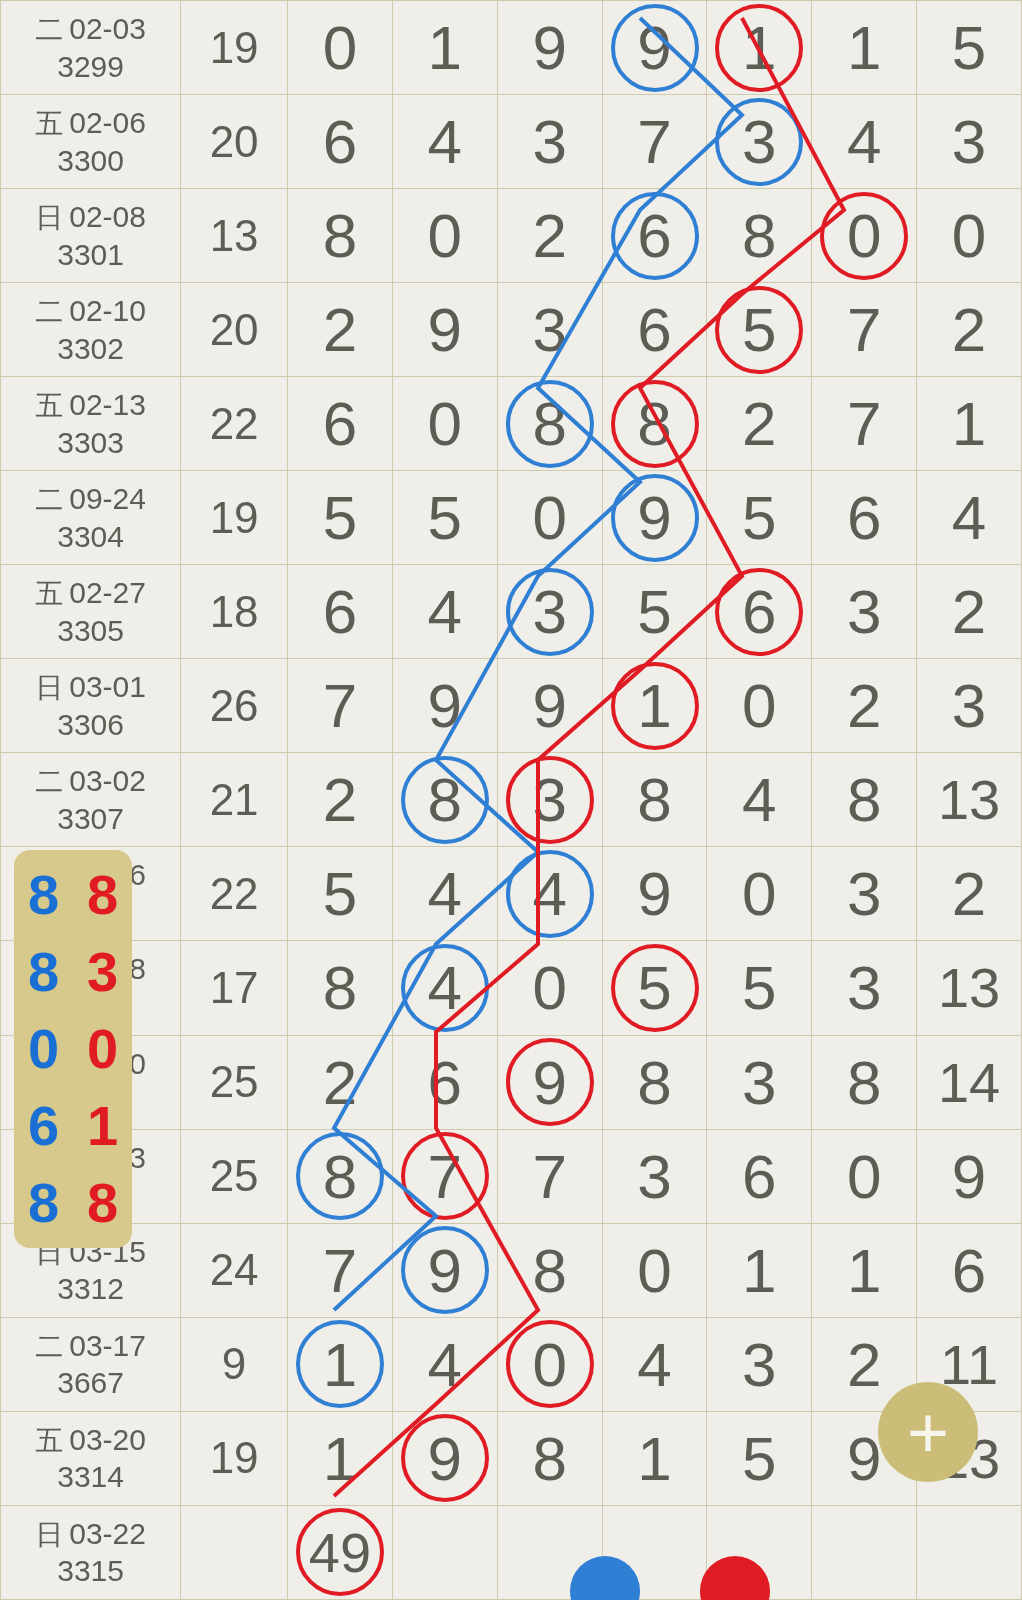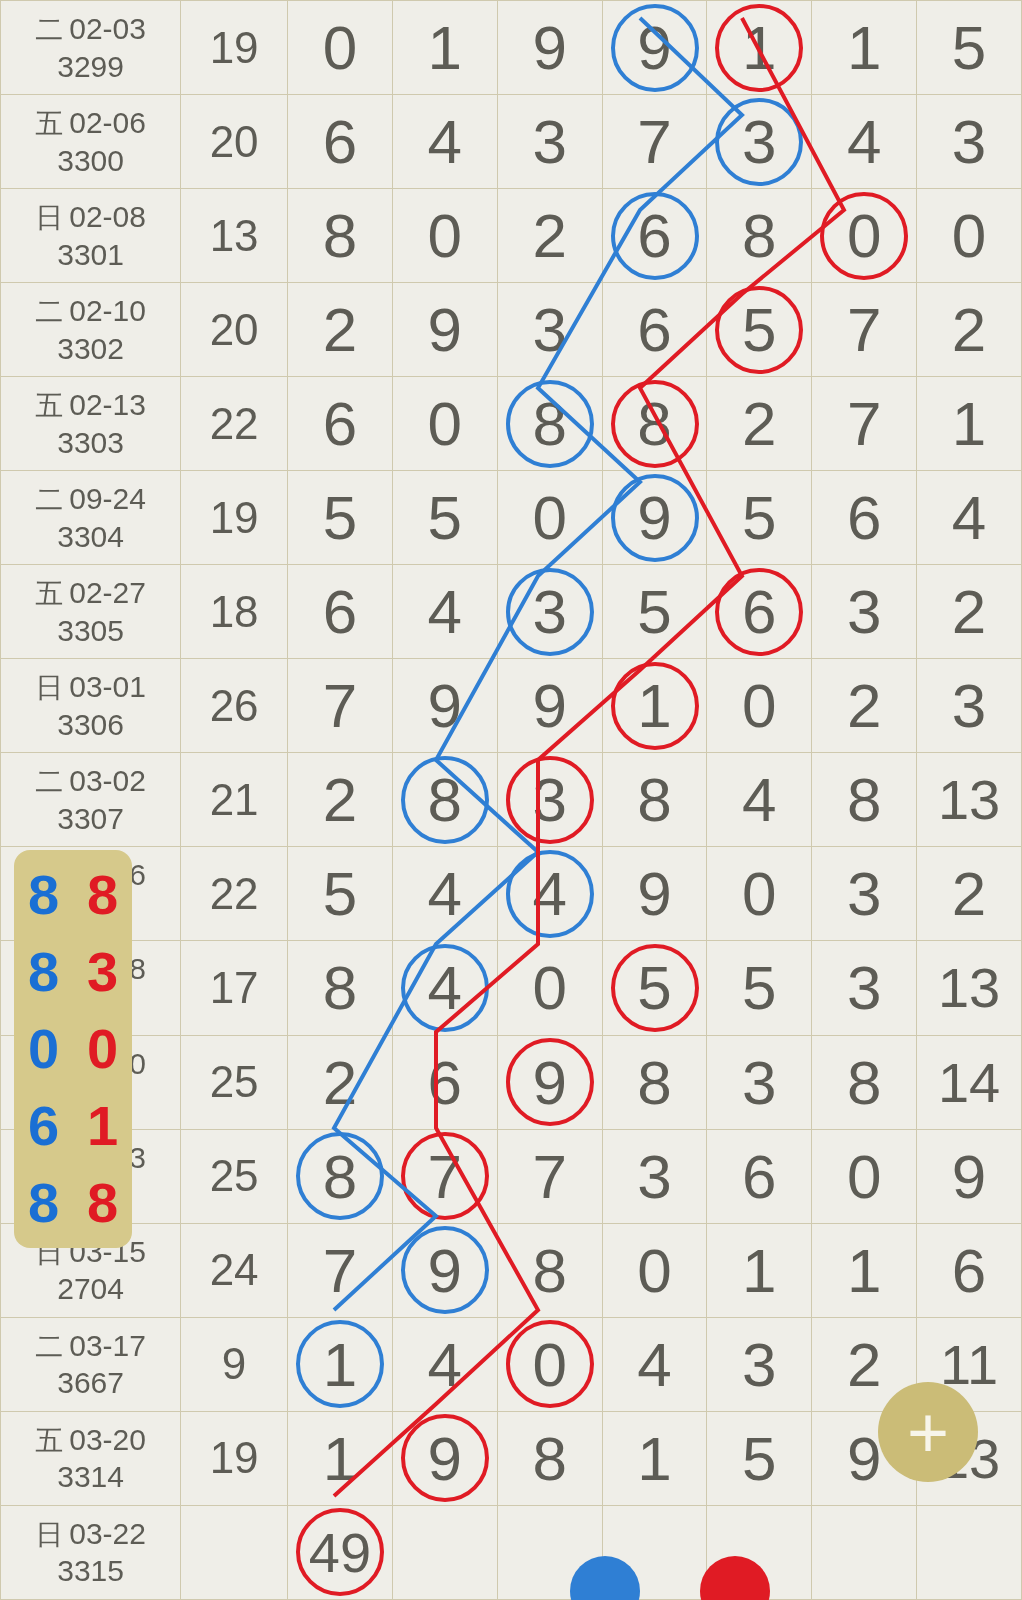--- a/index.html
+++ b/index.html
@@ -620,21 +620,21 @@
             <span class="digit">0</span>
           </div>
         </td>
         <td class="num-cell">
           <div class="cellwrap">
             <span class="digit">9</span>
           </div>
         </td>
       </tr>
       <tr>
-        <td class="label-cell"><span class="wd">日</span><span class="dt">03-15</span><span class="iss">2704</span></td>
+        <td class="label-cell"><span class="wd">日</span><span class="dt">03-15</span><span class="iss">3312</span></td>
         <td class="sum-cell">24</td>
         <td class="num-cell">
           <div class="cellwrap">
             <span class="digit">7</span>
           </div>
         </td>
         <td class="num-cell">
           <div class="cellwrap">
             <span class="ring blue"></span>
             <span class="digit">9</span>

